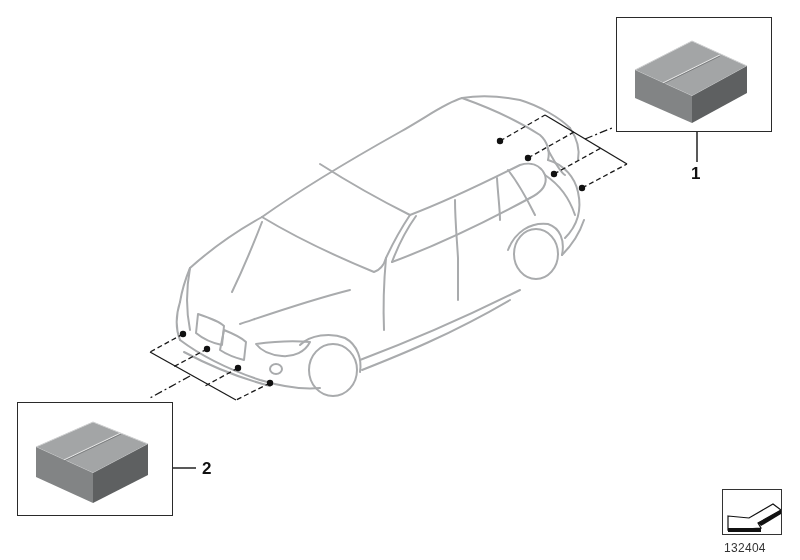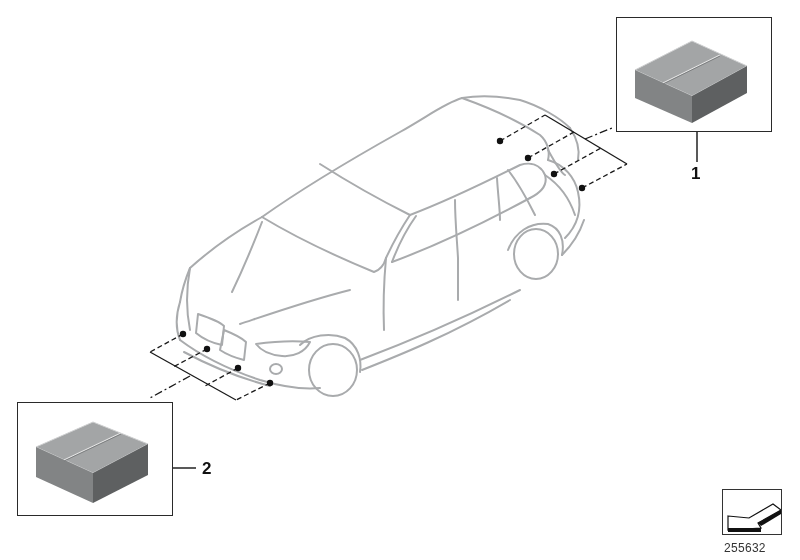--- a/index.html
+++ b/index.html
@@ -124,15 +124,15 @@
   </div>
   <div class="callout-num" style="left:202px;top:460px;">2</div>
 
   <div class="ref-icon">
     <svg width="58" height="44" style="position:absolute;left:0;top:0">
       <polygon points="5,26 26,28 50,14 58,20 35,33 38,38 5,40" fill="#fff" stroke="#111" stroke-width="1.2"></polygon>
       <polygon points="5,38 38,38 38,42 5,42" fill="#111"></polygon>
       <polygon points="35,33 58,20 58,24 38,36" fill="#111"></polygon>
     </svg>
   </div>
-  <div class="diagram-id">255632</div>
+  <div class="diagram-id">132404</div>
 
 </div>
 
 </body></html>

